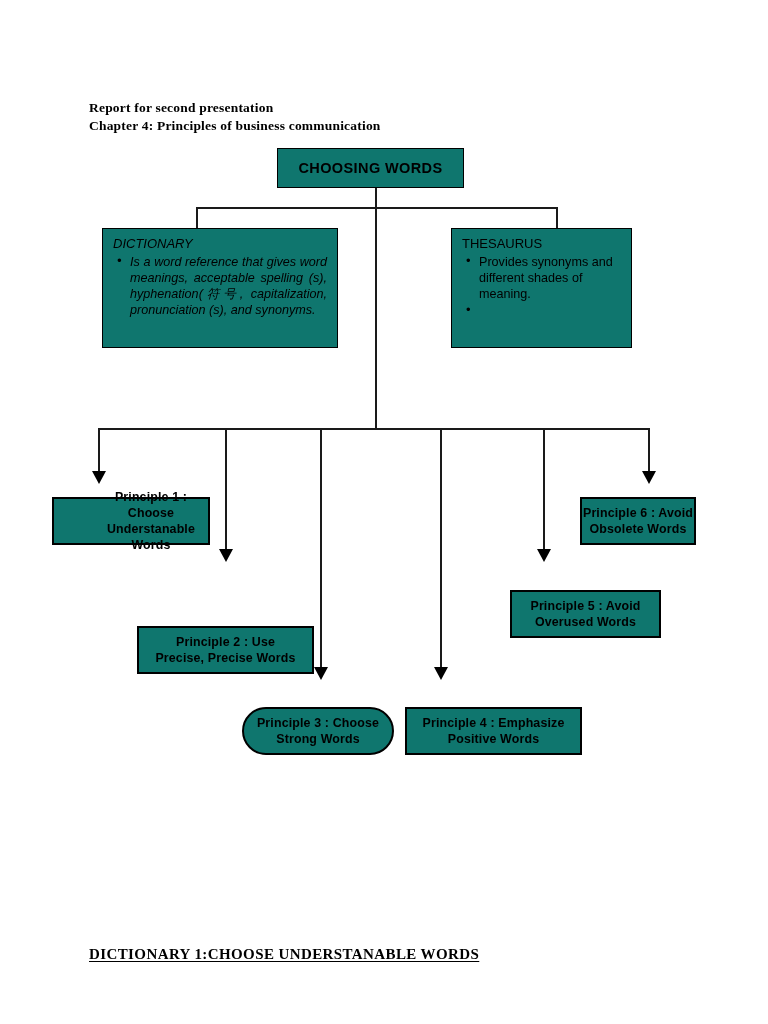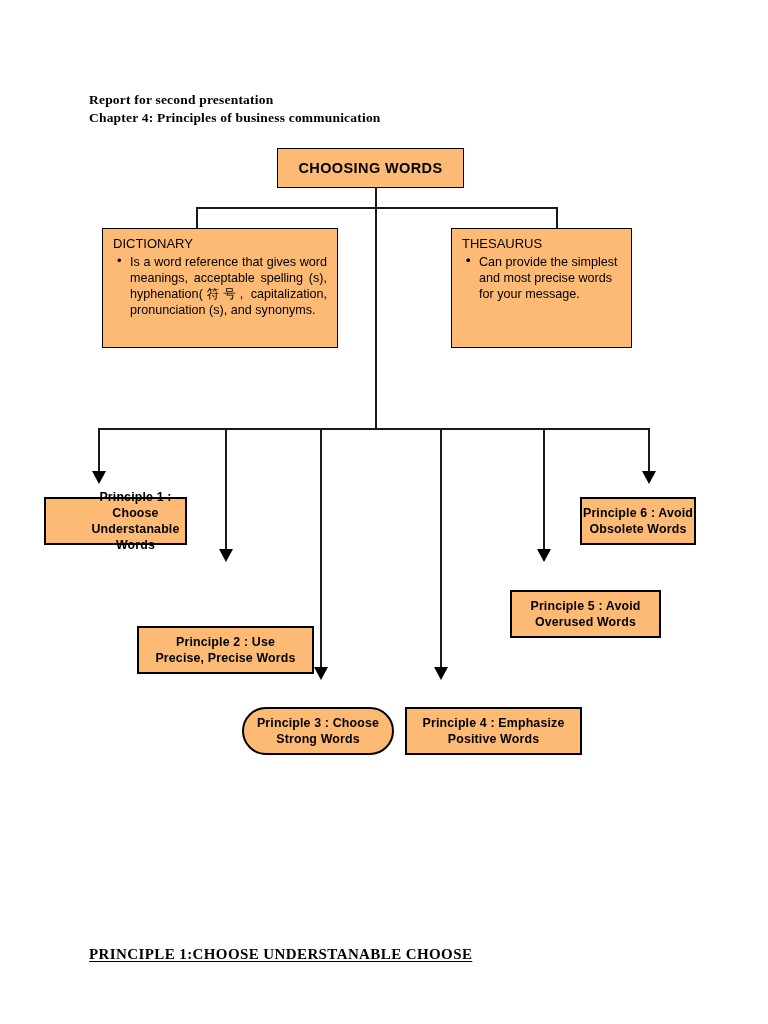--- a/index.html
+++ b/index.html
@@ -19,20 +19,21 @@
 
   
   .doc-head {
     position: absolute;
     left: 89px;
     font-family: "Liberation Serif", serif;
     font-weight: bold;
     font-size: 13.5px;
     letter-spacing: 0.2px;
     white-space: nowrap;
+    margin-top: 8px;
   }
   #head-line1 { top: 92px; }
   #head-line2 { top: 110px; }
 
   .doc-foot {
     position: absolute;
     left: 89px;
     top: 946px;
     font-family: "Liberation Serif", serif;
     font-weight: bold;
@@ -41,21 +42,21 @@
     text-decoration: underline;
     text-underline-offset: 2px;
     white-space: nowrap;
   }
 
   
   .box {
     position: absolute;
     border: 1.5px solid #000000;
     box-sizing: border-box;
-    background: #fdba74;
+    background: #0f766e;
   }
 
   
   #node-root {
     left: 277px;
     top: 148px;
     width: 187px;
     height: 40px;
     display: flex;
     align-items: center;
@@ -69,20 +70,21 @@
 
   
   .ref-box {
     padding: 8px 10px 6px 10px;
   }
   #node-dictionary {
     left: 102px;
     top: 228px;
     width: 236px;
     height: 120px;
+    font-style: italic;
   }
   #node-thesaurus {
     left: 451px;
     top: 228px;
     width: 181px;
     height: 120px;
   }
   .ref-box .ref-title {
     font-size: 13px;
     line-height: 1.15;
@@ -115,21 +117,21 @@
     justify-content: center;
     text-align: center;
     border-width: 2px;
   }
   .principle-box .ptext {
     font-size: 12.4px;
     font-weight: bold;
     line-height: 1.3;
     letter-spacing: 0.15px;
   }
-  #node-p1 { left: 44px;  top: 497px; width: 143px; height: 48px; padding-left: 40px; }
+  #node-p1 { left: 52px;  top: 497px; width: 158px; height: 48px; padding-left: 40px; }
   #node-p2 { left: 137px; top: 590px; width: 177px; height: 48px; margin-top: 36px; }
   #node-p3 { left: 242px; top: 707px; width: 152px; height: 48px; border-radius: 24px; }
   #node-p4 { left: 405px; top: 707px; width: 177px; height: 48px; }
   #node-p5 { left: 510px; top: 590px; width: 151px; height: 48px; }
   #node-p6 { left: 580px; top: 497px; width: 116px; height: 48px; }
 
   
   .conn {
     position: absolute;
     background: #1a1a1a;
@@ -189,22 +191,22 @@
 <div class="box ref-box" id="node-dictionary">
   <div class="ref-title">DICTIONARY</div>
   <ul>
     <li><span class="bullet">•</span><span>Is a word reference that gives word meanings, acceptable spelling (s), hyphenation(符号, capitalization, pronunciation (s), and synonyms.</span></li>
   </ul>
 </div>
 
 <div class="box ref-box" id="node-thesaurus">
   <div class="ref-title">THESAURUS</div>
   <ul>
+    <li><span class="bullet">•</span><span>Provides synonyms and different shades of meaning.</span></li>
     <li><span class="bullet">•</span></li>
-    <li><span class="bullet">•</span><span>Can provide the simplest and most precise words for your message.</span></li>
   </ul>
 </div>
 
 <div class="box principle-box" id="node-p1">
   <span class="ptext"><span>Principle 1 : Choose</span><br><span>Understanable Words</span></span>
 </div>
 
 <div class="box principle-box" id="node-p2">
   <span class="ptext"><span>Principle 2 : Use</span><br><span>Precise, Precise Words</span></span>
 </div>
@@ -218,13 +220,13 @@
 </div>
 
 <div class="box principle-box" id="node-p5">
   <span class="ptext"><span>Principle 5 : Avoid</span><br><span>Overused Words</span></span>
 </div>
 
 <div class="box principle-box" id="node-p6">
   <span class="ptext"><span>Principle 6 : Avoid</span><br><span>Obsolete Words</span></span>
 </div>
 
-<div class="doc-foot">PRINCIPLE 1:CHOOSE UNDERSTANABLE CHOOSE</div>
+<div class="doc-foot">DICTIONARY 1:CHOOSE UNDERSTANABLE WORDS</div>
 
 </body></html>

